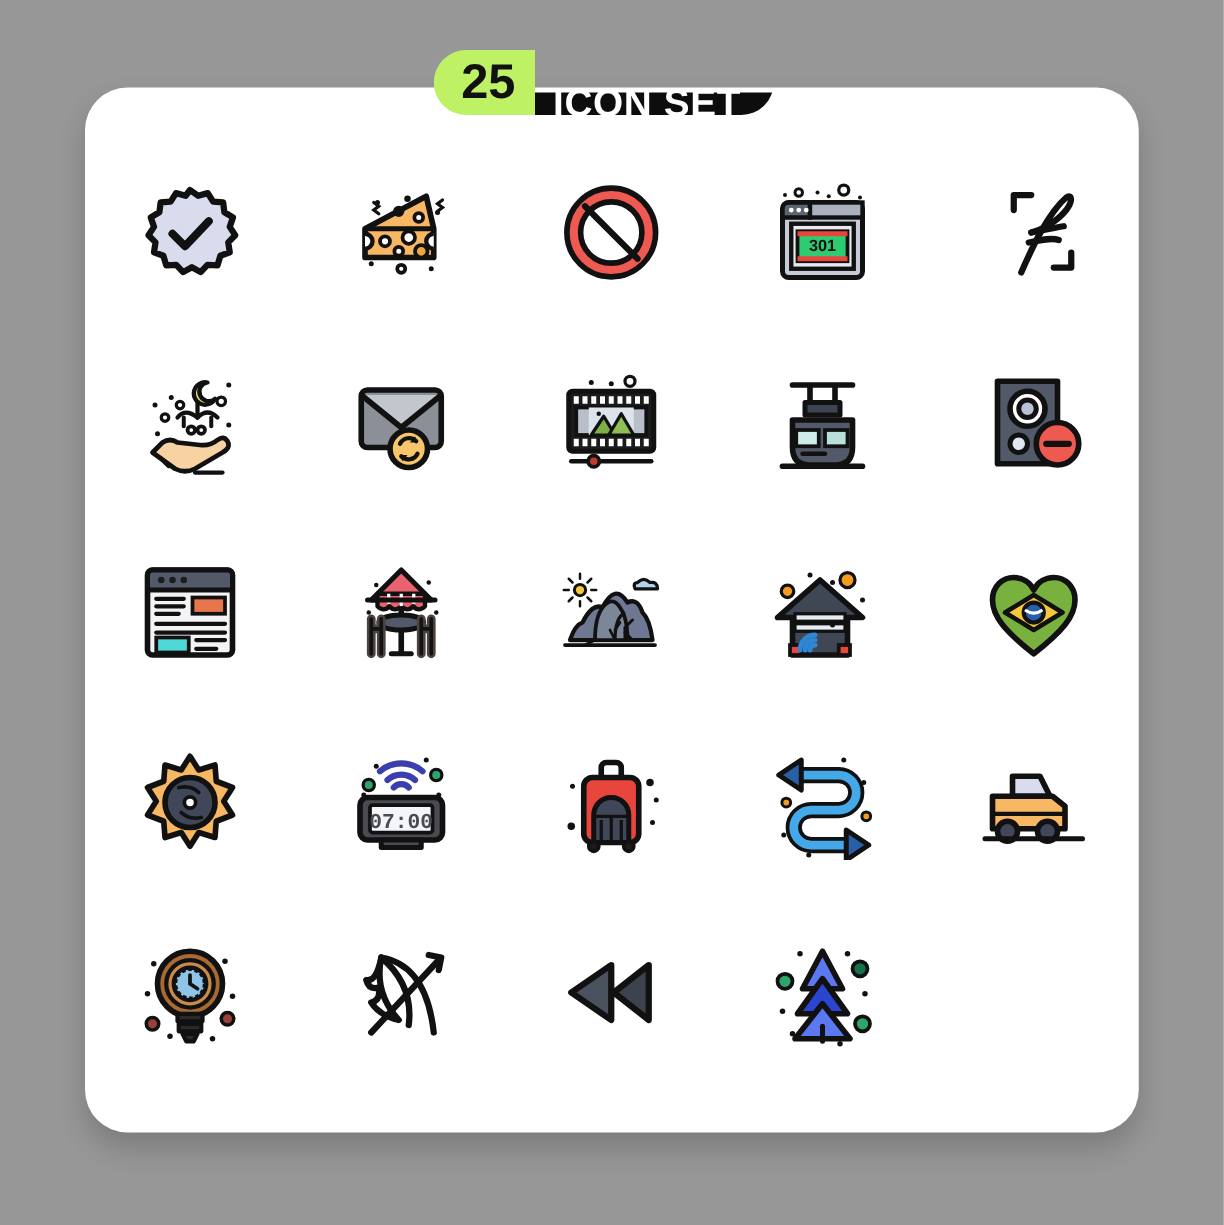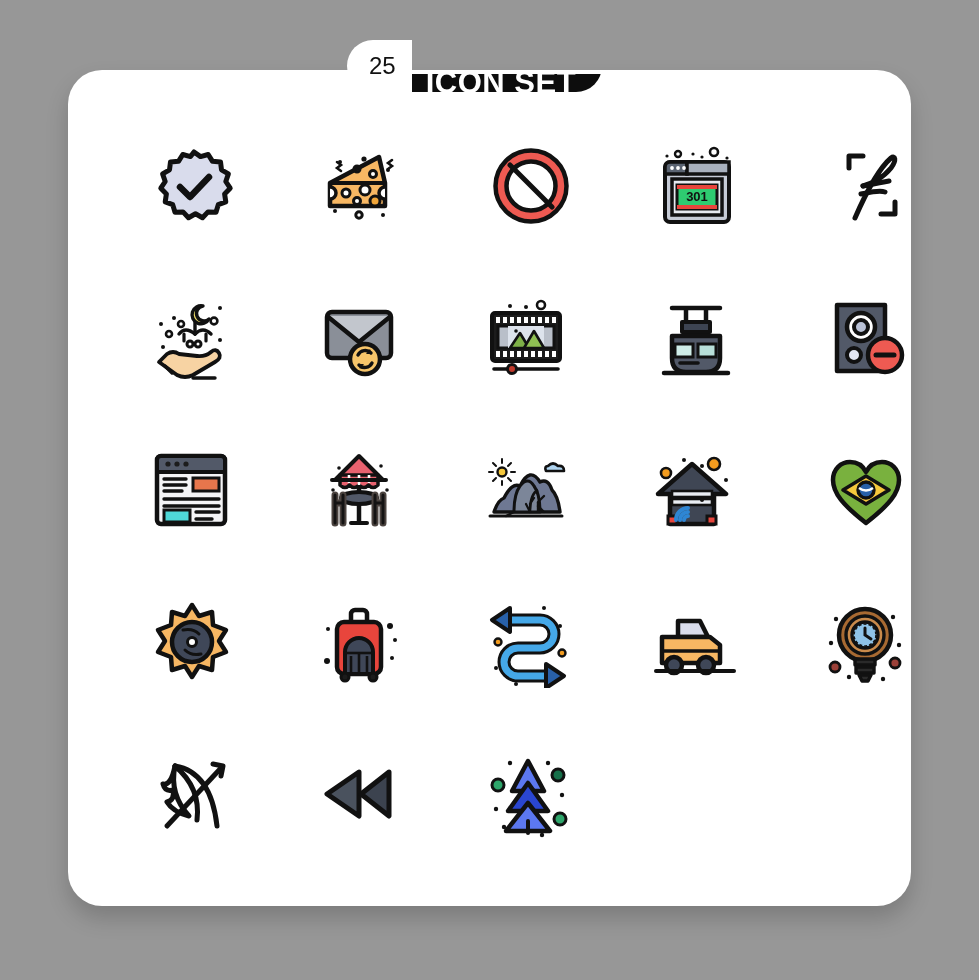--- a/index.html
+++ b/index.html
@@ -29,24 +29,24 @@
     left: 347px;
     top: 40px;
     height: 52px;
     display: flex;
     align-items: stretch;
     border-radius: 26px;
     overflow: hidden;
     z-index: 5;
   }
   #badge .count {
-    background: #ffffff;
+    background: #bef264;
     color: #111111;
-    font-size: 24px;
-    font-weight: normal;
+    font-size: 39px;
+    font-weight: bold;
     display: flex;
     align-items: center;
     justify-content: center;
     padding: 0 16px 0 22px;
     letter-spacing: 0px;
   }
   #badge .title {
     background: #0D0D0D;
     color: #ffffff;
     font-size: 31px;
@@ -64,21 +64,21 @@
     top: 110px;
     width: 843px;
     height: 760px;
     display: grid;
     grid-template-columns: repeat(5, 1fr);
     grid-template-rows: repeat(5, 1fr);
   }
   .cell {
     display: flex;
     align-items: center;
-    justify-content: flex-end;
+    justify-content: center;
   }
   .cell svg {
     display: block;
   }
 </style>
 </head>
 <body>
 
 <div id="card"></div>
 
@@ -341,20 +341,37 @@
   <div class="cell">
     <svg width="90" height="90" viewBox="0 0 90 90">
       <path d="M45 8 l7 11 13 -4 1 13 13 5 -7 11 7 11 -13 5 -1 13 -13 -4 -7 11 -7 -11 -13 4 -1 -13 -13 -5 7 -11 -7 -11 13 -5 1 -13 13 4 z" fill="#F7B763" stroke="#111111" stroke-width="4.5" stroke-linejoin="round"></path>
       <circle cx="45" cy="45" r="20" fill="#3F4758" stroke="#111111" stroke-width="4.5"></circle>
       <circle cx="45" cy="45" r="4.5" fill="#FFFFFF" stroke="#111111" stroke-width="3"></circle>
       <path d="M36 33 q10 -2 16 4" fill="none" stroke="#111111" stroke-width="3" stroke-linecap="round"></path>
       <path d="M54 57 q-10 2 -16 -4" fill="none" stroke="#111111" stroke-width="3" stroke-linecap="round"></path>
     </svg>
   </div>
 
+  <div class="cell">
+    <svg width="96" height="92" viewBox="0 0 96 92">
+      <path d="M37 28 a16 16 0 0 1 22 0" fill="none" stroke="#3B3FAE" stroke-width="5" stroke-linecap="round"></path>
+      <path d="M31 21 a26 26 0 0 1 34 0" fill="none" stroke="#3B3FAE" stroke-width="5" stroke-linecap="round"></path>
+      <path d="M42 34 a8 8 0 0 1 12 0" fill="none" stroke="#3B3FAE" stroke-width="5" stroke-linecap="round"></path>
+      <rect x="15" y="42" width="66" height="34" rx="6" fill="#4A4A52" stroke="#111111" stroke-width="4.5"></rect>
+      <rect x="23" y="48" width="50" height="22" rx="2" fill="#F3F5F8" stroke="#111111" stroke-width="3"></rect>
+      <text x="48" y="66" font-family="'Liberation Mono', monospace" font-size="17" font-weight="bold" fill="#4A4A52" text-anchor="middle">07:00</text>
+      <path d="M32 76 h32 v6 h-32 z" fill="#4A4A52" stroke="#111111" stroke-width="4" stroke-linejoin="round"></path>
+      <circle cx="22" cy="32" r="4.5" fill="#2EA66B" stroke="#111111" stroke-width="2.6"></circle>
+      <circle cx="76" cy="24" r="4.5" fill="#2EA66B" stroke="#111111" stroke-width="2.6"></circle>
+      <circle cx="28" cy="17" r="2" fill="#111111"></circle>
+      <circle cx="68" cy="12" r="2" fill="#111111"></circle>
+      <circle cx="18" cy="40" r="2" fill="#111111"></circle>
+      <circle cx="78" cy="40" r="2" fill="#111111"></circle>
+    </svg>
+  </div>
 
   <div class="cell">
     <svg width="92" height="92" viewBox="0 0 92 92">
       <path d="M38 26 v-8 a4 4 0 0 1 4 -4 h8 a4 4 0 0 1 4 4 v8" fill="none" stroke="#111111" stroke-width="4.5" stroke-linejoin="round"></path>
       <rect x="24" y="26" width="44" height="52" rx="7" fill="#E8453C" stroke="#111111" stroke-width="4.5"></rect>
       <path d="M32 78 v-22 a14 14 0 0 1 28 0 v22 z" fill="#3F4758" stroke="#111111" stroke-width="4" stroke-linejoin="round"></path>
       <path d="M38 60 v18 M46 58 v20 M54 60 v18" stroke="#111111" stroke-width="2.6"></path>
       <path d="M32 57 h28" stroke="#111111" stroke-width="2.6"></path>
       <circle cx="32" cy="81" r="4" fill="#1C1C1C" stroke="#111111" stroke-width="3"></circle>
       <circle cx="60" cy="81" r="4" fill="#1C1C1C" stroke="#111111" stroke-width="3"></circle>

